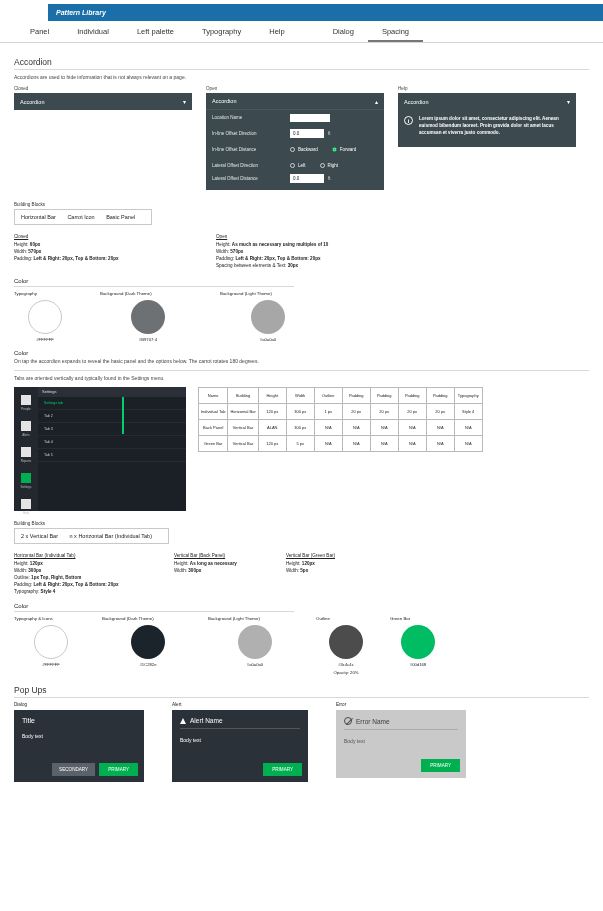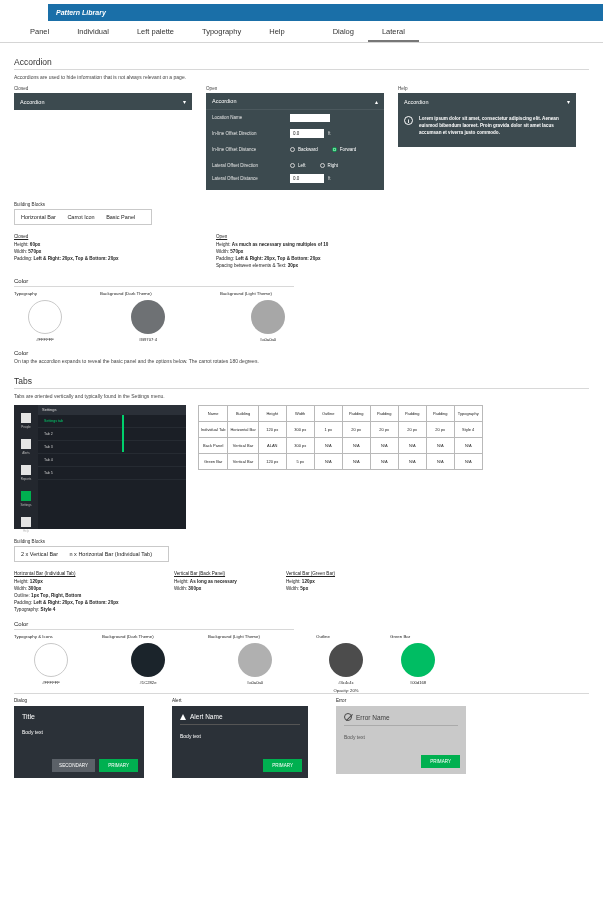--- a/index.html
+++ b/index.html
@@ -171,21 +171,21 @@
   </div>
 </div>
 
 <div class="nav">
   <div class="nav-item">Panel</div>
   <div class="nav-item">Individual</div>
   <div class="nav-item">Left palette</div>
   <div class="nav-item">Typography</div>
   <div class="nav-item">Help</div>
   <div class="nav-item sep">Dialog</div>
-  <div class="nav-item active">Lateral</div>
+  <div class="nav-item active">Spacing</div>
 </div>
 
 <div class="wrap">
 
   <div class="sec-title">Accordion</div>
   <div class="sec-rule"></div>
   <div class="sec-desc">Accordions are used to hide information that is not always relevant on a page.</div>
 
   <div class="row" style="gap:14px;">
 
@@ -318,21 +318,20 @@
     <div class="sw-cell" style="width:96px;">
       <div class="sw-cap">Background (Light Theme)</div>
       <div class="sw" style="background:#a7a7a7"></div>
       <div class="sw-hex">#a0a0a0</div>
     </div>
   </div>
 
   <div class="color-hdr" style="margin-top:8px;">Color</div>
   <div class="sec-desc" style="margin-top:2px;">On tap the accordion expands to reveal the basic panel and the options below. The carrot rotates 180 degrees.</div>
 
-  <div class="sec-title" style="margin-top:12px;">Tabs</div>
   <div class="sec-rule"></div>
   <div class="sec-desc">Tabs are oriented vertically and typically found in the Settings menu.</div>
 
   <div class="row" style="gap:12px; align-items:flex-start;">
 
     <div class="tabs-mock">
       <div class="tabs-rail">
         <div class="rail-item">
           <div class="rail-ico"></div>
           <div class="rail-lbl">People</div>
@@ -474,20 +473,21 @@
       <div class="sw-hex">#4c4c4c</div>
       <div class="sw-hex">Opacity: 20%</div>
     </div>
     <div class="sw-cell" style="width:56px;">
       <div class="sw-cap">Green Bar</div>
       <div class="sw" style="background:#00bd63"></div>
       <div class="sw-hex">#00d168</div>
     </div>
   </div>
 
+  <div class="sec-title" style="margin-top:10px;">Pop Ups</div>
   <div class="sec-rule"></div>
 
   <div class="row" style="gap:28px; margin-top:4px;">
 
     <div>
       <div class="pop-label">Dialog</div>
       <div class="dialog">
         <div class="title">Title</div>
         <div class="body">Body text</div>
         <div class="dlg-btns">

